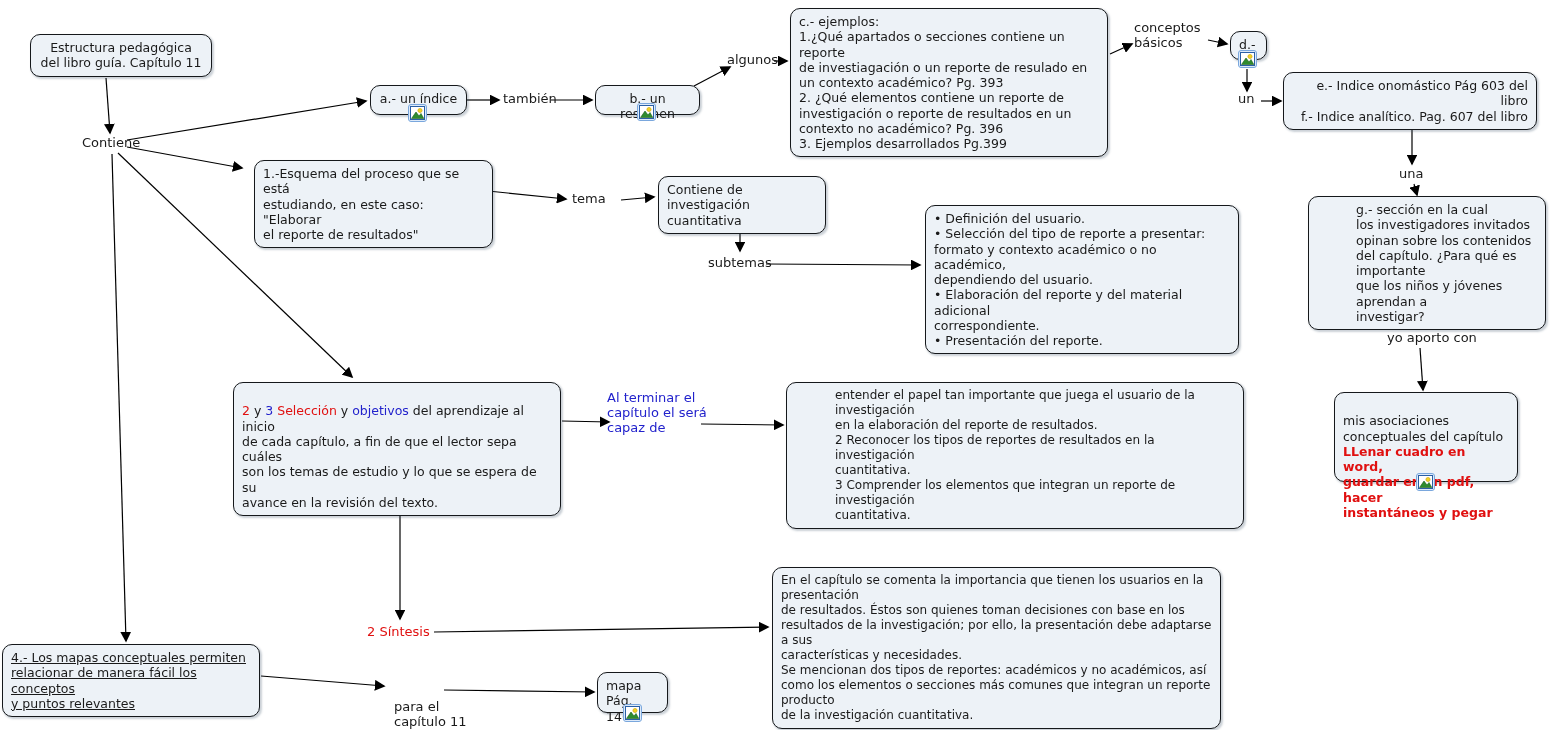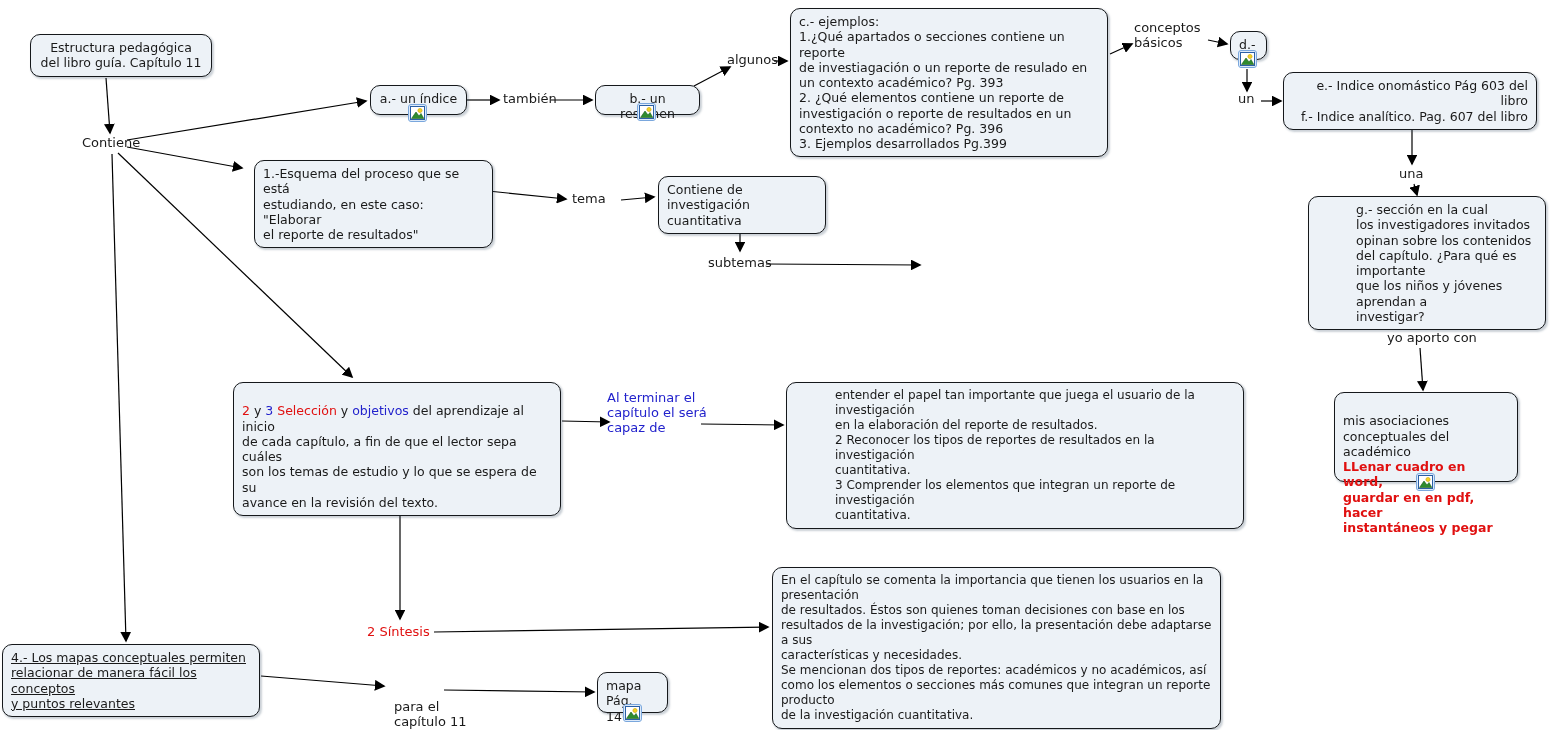--- a/index.html
+++ b/index.html
@@ -100,33 +100,40 @@
 
   <div class="node" style="left:1308px;top:196px;width:238px;padding-left:47px;">g.- sección en la cual
 los investigadores invitados
 opinan sobre los contenidos
 del capítulo. ¿Para qué es importante
 que los niños y jóvenes aprendan a
 investigar?</div>
 
   <div class="node" style="left:1334px;top:392px;width:184px;height:90px;">
     <span>mis asociaciones
-conceptuales del académico
+conceptuales del capítulo
 </span><span class="t-red bold">LLenar cuadro en word,
 guardar en en pdf, hacer
 instantáneos y pegar</span>
   </div>
 
   <div class="node" style="left:248px;top:160px;width:239px;margin-left:6px;">1.-Esquema del proceso que se está
 estudiando, en este caso: "Elaborar
 el reporte de resultados"</div>
 
   <div class="node" style="left:658px;top:176px;width:168px;">Contiene de investigación
 cuantitativa</div>
 
+  <div class="node" style="left:925px;top:205px;width:314px;">• Definición del usuario.
+• Selección del tipo de reporte a presentar:
+formato y contexto académico o no académico,
+dependiendo del usuario.
+• Elaboración del reporte y del material adicional
+correspondiente.
+• Presentación del reporte.</div>
 
   <div class="node" style="left:233px;top:382px;width:328px;">
     <span class="t-red">2</span><span> y </span><span class="t-blue">3</span><span class="t-red"> Selección</span><span> y </span><span class="t-blue">objetivos</span><span> del aprendizaje al inicio
 de cada capítulo, a fin de que el lector sepa cuáles
 son los temas de estudio y lo que se espera de su
 avance en la revisión del texto.</span>
   </div>
 
   <div class="node small-line" style="left:786px;top:382px;width:458px;padding-left:48px;">entender el papel tan importante que juega el usuario de la investigación
 en la elaboración del reporte de resultados.

